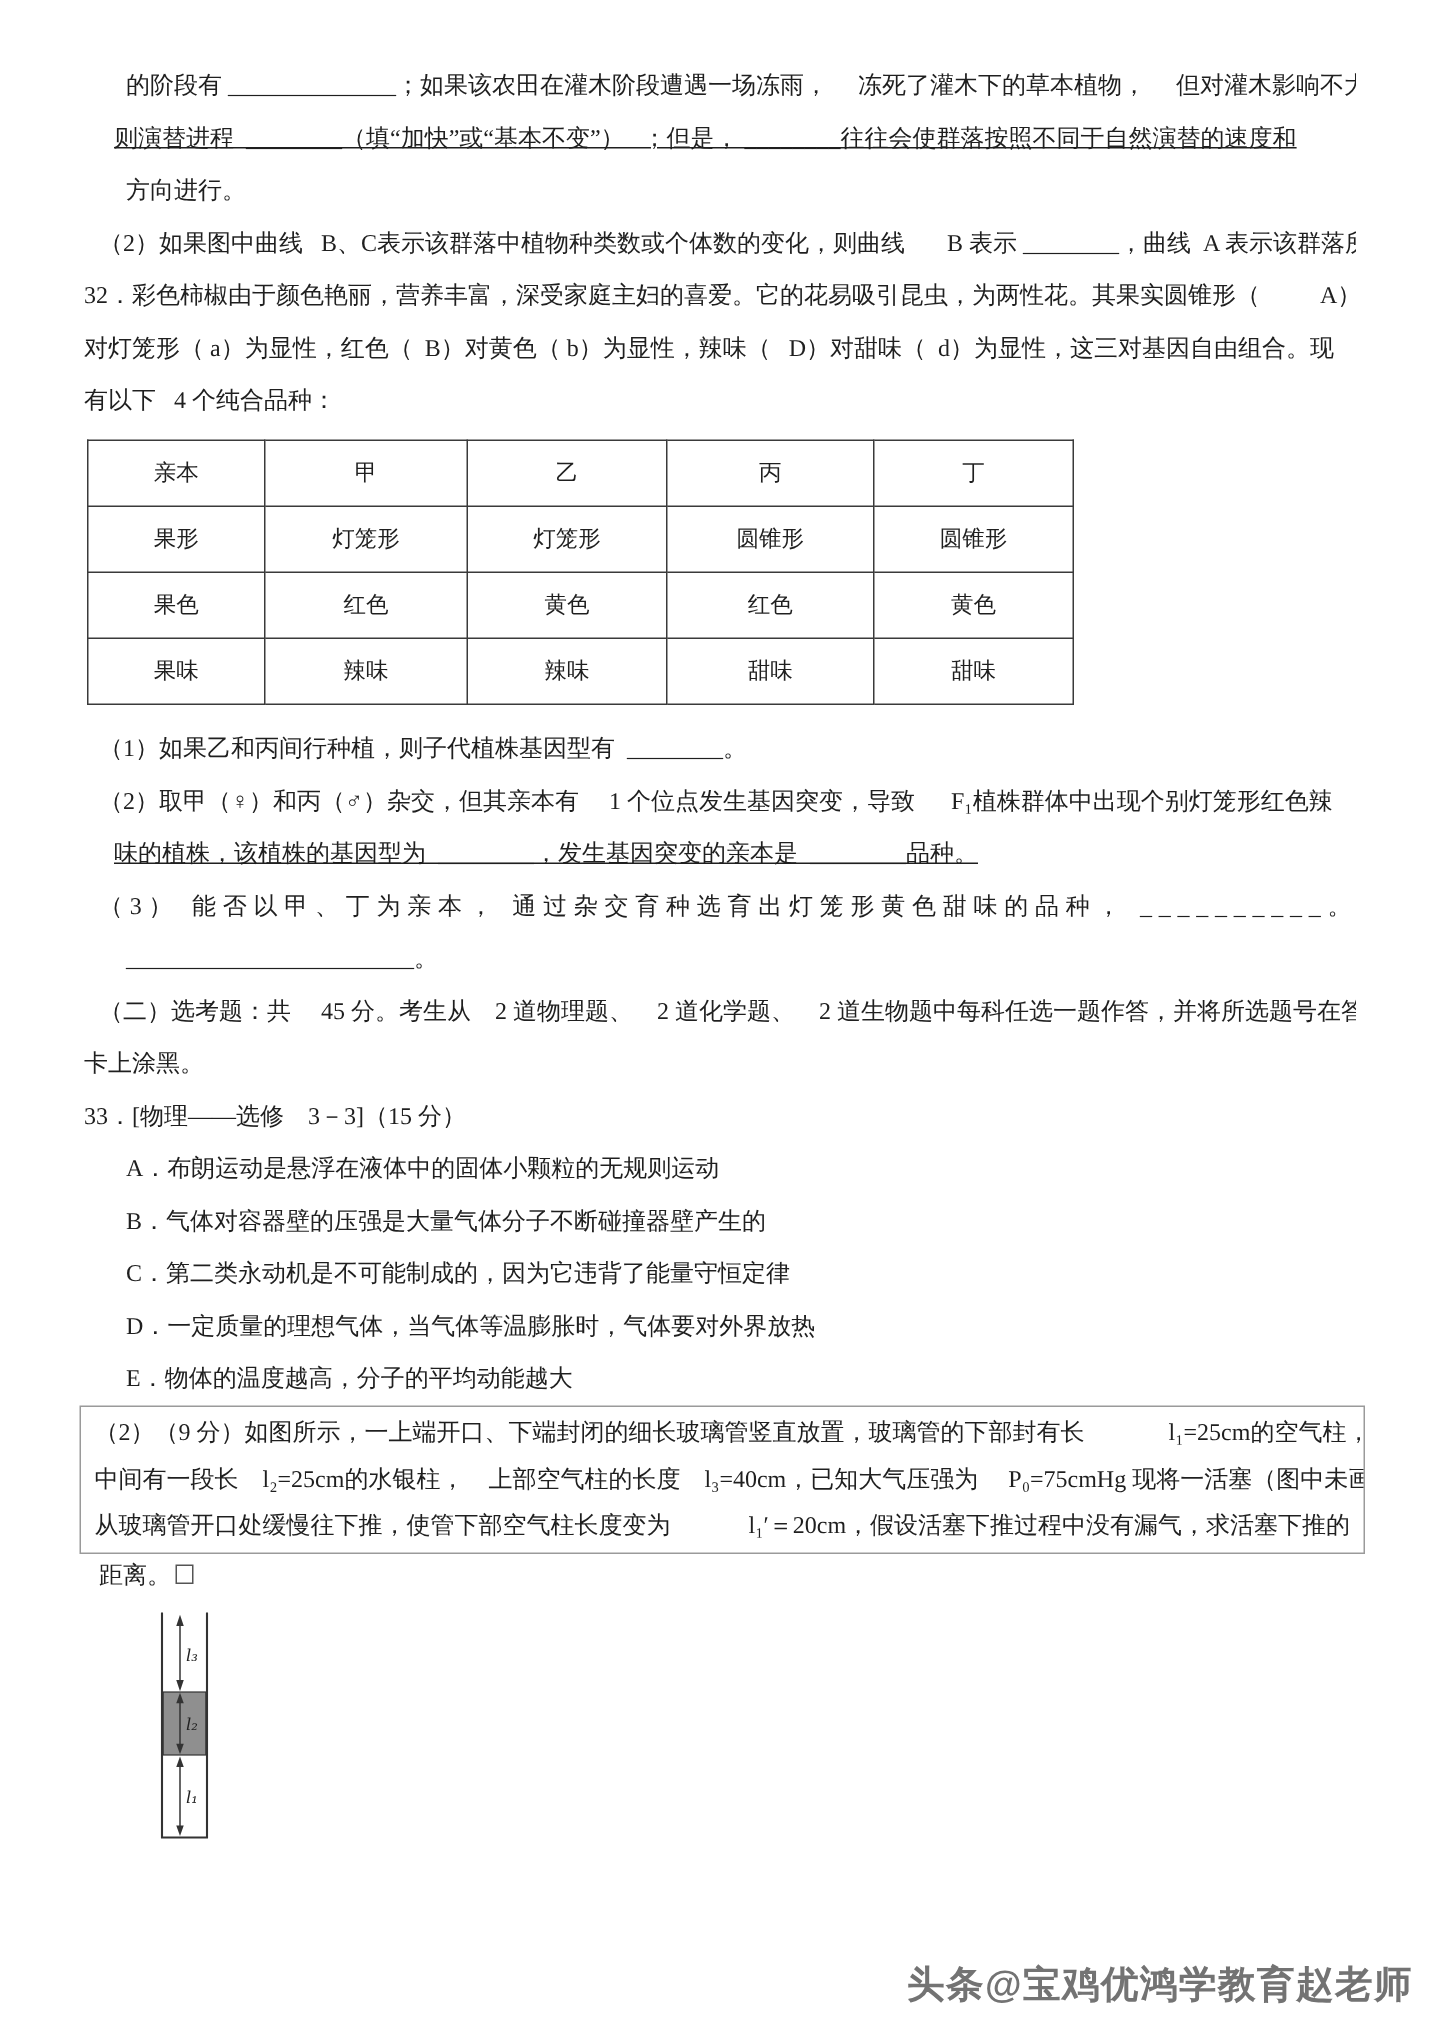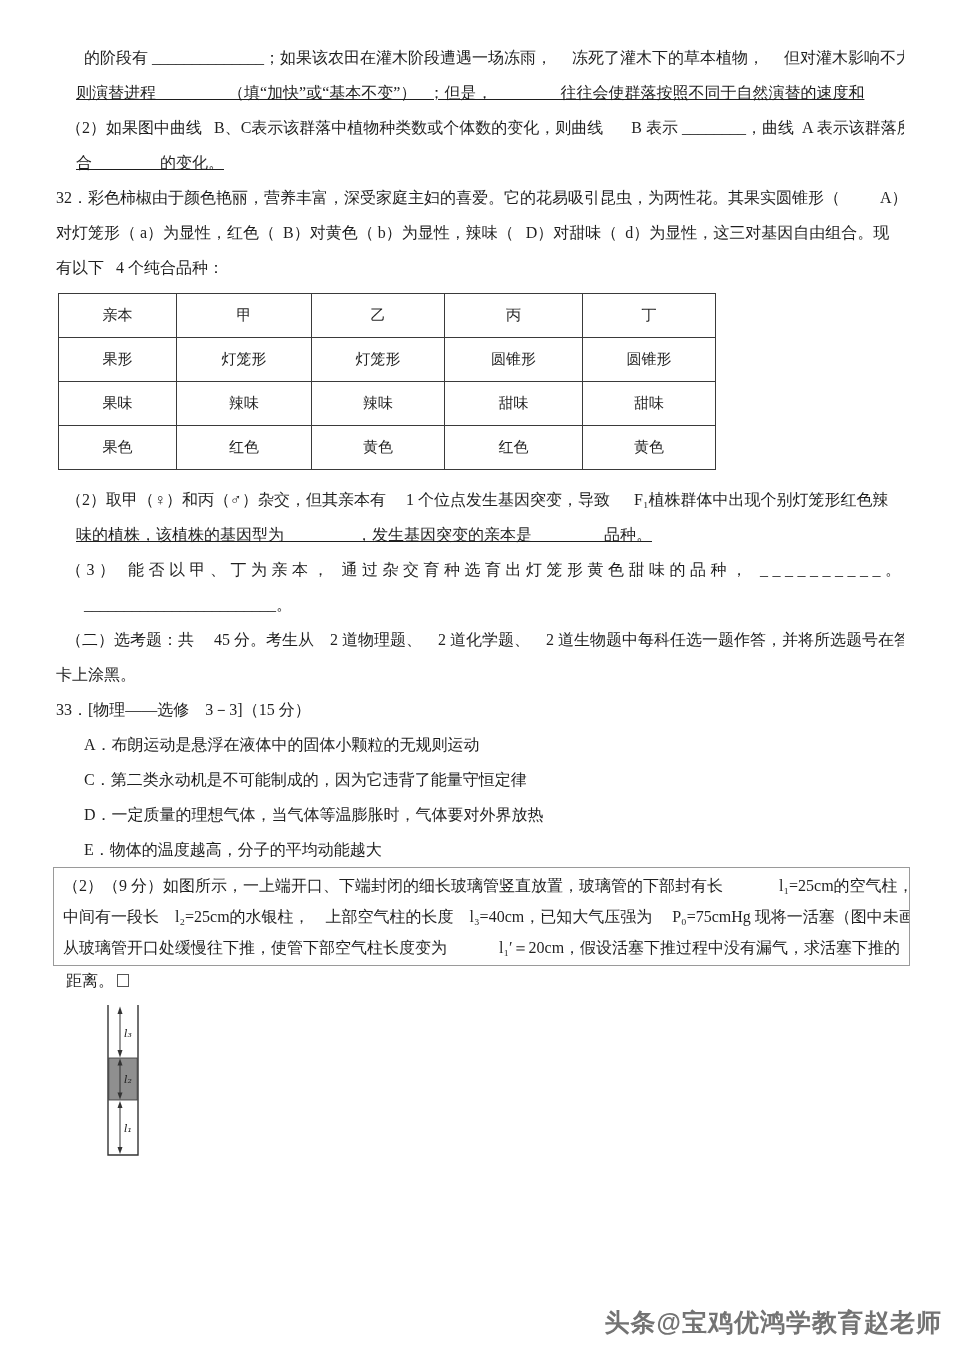--- a/index.html
+++ b/index.html
@@ -49,22 +49,22 @@
     color:#737373;
   }
 </style>
 </head>
 <body>
 
 <div class="doc">
 
   <div class="line ind3">的阶段有 ______________；如果该农田在灌木阶段遭遇一场冻雨，     冻死了灌木下的草本植物，     但对灌木影响不大，</div>
   <div class="line ind2">则演替进程  ________（填“加快”或“基本不变”）   ；但是， ________往往会使群落按照不同于自然演替的速度和</div>
+  <div class="line ind3">方向进行。</div>
   <div class="line ind1">（2）如果图中曲线   B、C表示该群落中植物种类数或个体数的变化，则曲线       B 表示 ________，曲线  A 表示该群落所</div>
-  <div class="line ind2">合 ________的变化。</div>
 
   <div class="line">32．彩色柿椒由于颜色艳丽，营养丰富，深受家庭主妇的喜爱。它的花易吸引昆虫，为两性花。其果实圆锥形（          A）</div>
   <div class="line">对灯笼形（ a）为显性，红色（  B）对黄色（ b）为显性，辣味（   D）对甜味（  d）为显性，这三对基因自由组合。现</div>
   <div class="line">有以下   4 个纯合品种：</div>
 
   <table class="ptable">
     <colgroup>
       <col class="c0">
         <col class="c1">
         <col class="c2">
@@ -80,46 +80,48 @@
         <th>丁</th>
       </tr>
       <tr>
         <td>果形</td>
         <td>灯笼形</td>
         <td>灯笼形</td>
         <td>圆锥形</td>
         <td>圆锥形</td>
       </tr>
       <tr>
+        <td>果色</td>
+        <td>红色</td>
+        <td>黄色</td>
+        <td>红色</td>
+        <td>黄色</td>
+      </tr>
+      <tr>
         <td>果味</td>
         <td>辣味</td>
         <td>辣味</td>
         <td>甜味</td>
         <td>甜味</td>
       </tr>
-      <tr>
-        <td>果色</td>
-        <td>红色</td>
-        <td>黄色</td>
-        <td>红色</td>
-        <td>黄色</td>
-      </tr>
     </tbody>
   </table>
 
+  <div class="line ind1">（1）如果乙和丙间行种植，则子代植株基因型有  ________。</div>
   <div class="line ind1">（2）取甲（♀）和丙（♂）杂交，但其亲本有     1 个位点发生基因突变，导致      F₁植株群体中出现个别灯笼形红色辣</div>
   <div class="line ind2">味的植株，该植株的基因型为  ________，发生基因突变的亲本是  ________品种。</div>
   <div class="line ind1 spread">（3） 能否以甲、丁为亲本， 通过杂交育种选育出灯笼形黄色甜味的品种， __________。 为什么？</div>
   <div class="line ind3">________________________。</div>
 
   <div class="line ind1">（二）选考题：共     45 分。考生从    2 道物理题、    2 道化学题、    2 道生物题中每科任选一题作答，并将所选题号在答题</div>
   <div class="line">卡上涂黑。</div>
 
   <div class="line">33．[物理——选修    3－3]（15 分）</div>
   <div class="line ind3">A．布朗运动是悬浮在液体中的固体小颗粒的无规则运动</div>
+  <div class="line ind3">B．气体对容器壁的压强是大量气体分子不断碰撞器壁产生的</div>
   <div class="line ind3">C．第二类永动机是不可能制成的，因为它违背了能量守恒定律</div>
   <div class="line ind3">D．一定质量的理想气体，当气体等温膨胀时，气体要对外界放热</div>
   <div class="line ind3">E．物体的温度越高，分子的平均动能越大</div>
 
   <div class="boxed">
     <div class="line">（2）（9 分）如图所示，一上端开口、下端封闭的细长玻璃管竖直放置，玻璃管的下部封有长              l₁=25cm的空气柱，</div>
     <div class="line">中间有一段长    l₂=25cm的水银柱，    上部空气柱的长度    l₃=40cm，已知大气压强为     P₀=75cmHg 现将一活塞（图中未画出）</div>
     <div class="line">从玻璃管开口处缓慢往下推，使管下部空气柱长度变为             l₁′＝20cm，假设活塞下推过程中没有漏气，求活塞下推的</div>
   </div>
   <div class="line last-line ind1"><span>距离。</span><span class="glyph-box"></span></div>

